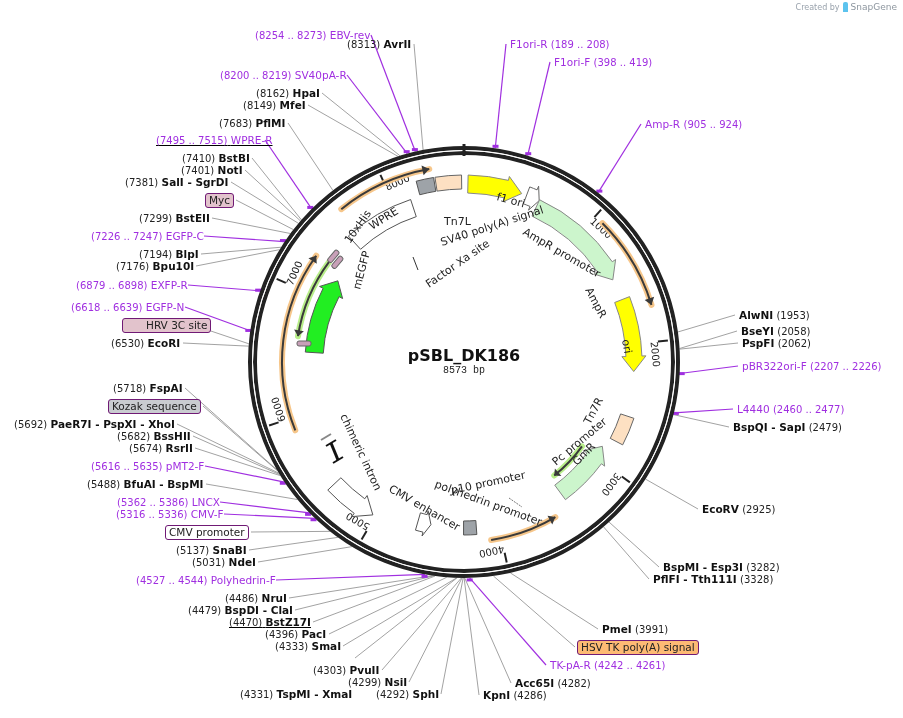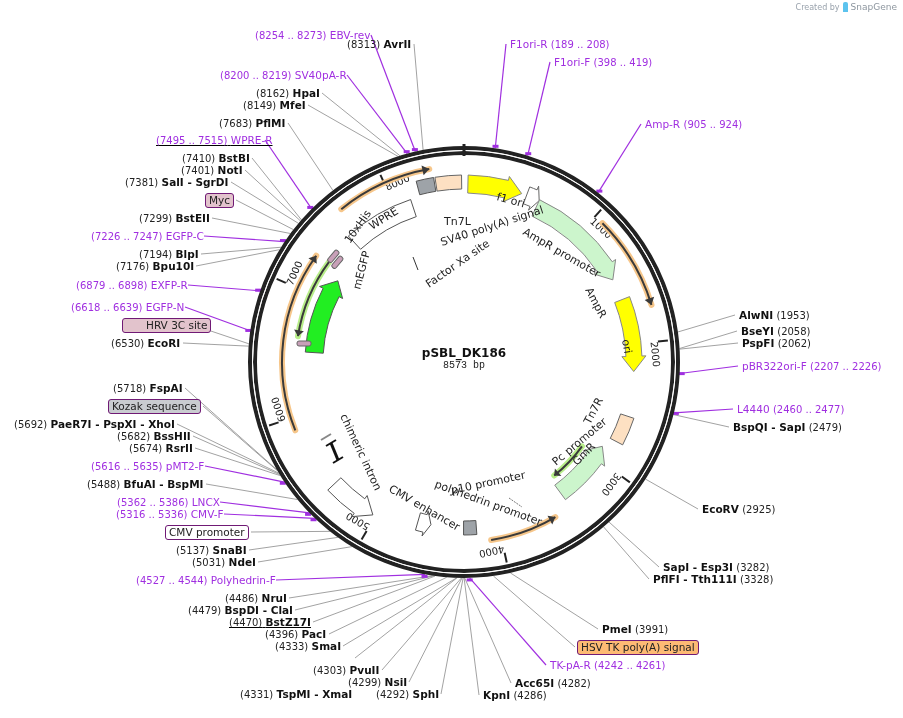--- a/index.html
+++ b/index.html
@@ -8,21 +8,21 @@
   .credit{position:absolute;right:6px;top:2px;font-size:8px;color:#9aa3ad;display:flex;align-items:center;gap:3px;}
   .credit .logo{display:inline-block;width:5px;height:10px;background:#5cc3ee;border-radius:2px 2px 0 0;}
   .credit .brand{font-size:9px;color:#8d969f;}
   .lbl{position:absolute;white-space:nowrap;font-size:10.5px;line-height:12px;}
   .lbl .pos{font-size:10px;color:#222;}
   .lbl .nm{font-weight:bold;color:#111;}
   .lbl.primer .nm{font-weight:normal;color:#a02fe0;}
   .lbl.primer .pos{color:#a02fe0;}
   .lbl.feat .box{display:inline-block;border:1px solid #701a75;border-radius:3px;padding:0 3px;font-size:10.5px;line-height:13px;color:#222;}
   .center-title{position:absolute;left:404px;top:346px;width:120px;text-align:center;}
-  .center-title .t{font-weight:bold;font-size:12px;color:#111;}
+  .center-title .t{font-weight:bold;font-size:16px;color:#111;}
   .center-title .s{font-size:10px;color:#222;font-family:Liberation Mono, monospace;}
 </style>
 </head>
 <body>
 
 <svg id="map" xmlns="http://www.w3.org/2000/svg" width="903" height="718" viewBox="0 0 903 718">
   <g id="leaders">
       <line x1="414" y1="44" x2="423.0887582274346" y2="149.90975907263743" stroke="#8a8a8a" stroke-width="0.8"></line>
       <line x1="322" y1="93" x2="399.915208391281" y2="155.72557239331132" stroke="#8a8a8a" stroke-width="0.8"></line>
       <line x1="308" y1="105" x2="397.9528154738273" y2="156.34550961341571" stroke="#8a8a8a" stroke-width="0.8"></line>
@@ -230,21 +230,21 @@
     <div class="lbl enzyme" style="left: 275px; top: 640px;"><span class="pos">(4333)</span> <span class="nm">SmaI</span></div>
     <div class="lbl enzyme" style="left: 240px; top: 652px; margin-top: 36px;"><span class="pos">(4331)</span> <span class="nm">TspMI   - XmaI</span></div>
     <div class="lbl enzyme" style="left: 313px; top: 664px;"><span class="pos">(4303)</span> <span class="nm">PvuII</span></div>
     <div class="lbl enzyme" style="left: 348px; top: 676px;"><span class="pos">(4299)</span> <span class="nm">NsiI</span></div>
     <div class="lbl enzyme" style="left: 376px; top: 688px;"><span class="pos">(4292)</span> <span class="nm">SphI</span></div>
     <div class="lbl enzyme" style="left: 739px; top: 309px;"><span class="nm">AlwNI</span>   <span class="pos">(1953)</span></div>
     <div class="lbl enzyme" style="left: 741px; top: 325px;"><span class="nm">BseYI</span>   <span class="pos">(2058)</span></div>
     <div class="lbl enzyme" style="left: 742px; top: 337px;"><span class="nm">PspFI</span>   <span class="pos">(2062)</span></div>
     <div class="lbl enzyme" style="left: 733px; top: 421px;"><span class="nm">BspQI   - SapI</span>   <span class="pos">(2479)</span></div>
     <div class="lbl enzyme" style="left: 702px; top: 503px;"><span class="nm">EcoRV</span>   <span class="pos">(2925)</span></div>
-    <div class="lbl enzyme" style="left: 663px; top: 561px;"><span class="nm">SapI   - Esp3I</span>   <span class="pos">(3282)</span></div>
+    <div class="lbl enzyme" style="left: 663px; top: 561px;"><span class="nm">BspMI   - Esp3I</span>   <span class="pos">(3282)</span></div>
     <div class="lbl enzyme" style="left: 653px; top: 573px;"><span class="nm">PflFI   - Tth111I</span>   <span class="pos">(3328)</span></div>
     <div class="lbl enzyme" style="left: 602px; top: 623px;"><span class="nm">PmeI</span>   <span class="pos">(3991)</span></div>
     <div class="lbl enzyme" style="left: 515px; top: 677px;"><span class="nm">Acc65I</span>   <span class="pos">(4282)</span></div>
     <div class="lbl enzyme" style="left: 483px; top: 689px;"><span class="nm">KpnI</span>   <span class="pos">(4286)</span></div>
     <div class="lbl primer" style="left: 255px; top: 29px;"><span class="pos">(8254 .. 8273)</span> <span class="nm">EBV-rev</span></div>
     <div class="lbl primer" style="left: 220px; top: 69px;"><span class="pos">(8200 .. 8219)</span> <span class="nm">SV40pA-R</span></div>
     <div class="lbl primer" style="left: 156px; top: 134px; text-decoration: underline;"><span class="pos">(7495 .. 7515)</span> <span class="nm">WPRE-R</span></div>
     <div class="lbl primer" style="left: 91px; top: 230px;"><span class="pos">(7226 .. 7247)</span> <span class="nm">EGFP-C</span></div>
     <div class="lbl primer" style="left: 76px; top: 279px;"><span class="pos">(6879 .. 6898)</span> <span class="nm">EXFP-R</span></div>
     <div class="lbl primer" style="left: 71px; top: 301px;"><span class="pos">(6618 .. 6639)</span> <span class="nm">EGFP-N</span></div>

